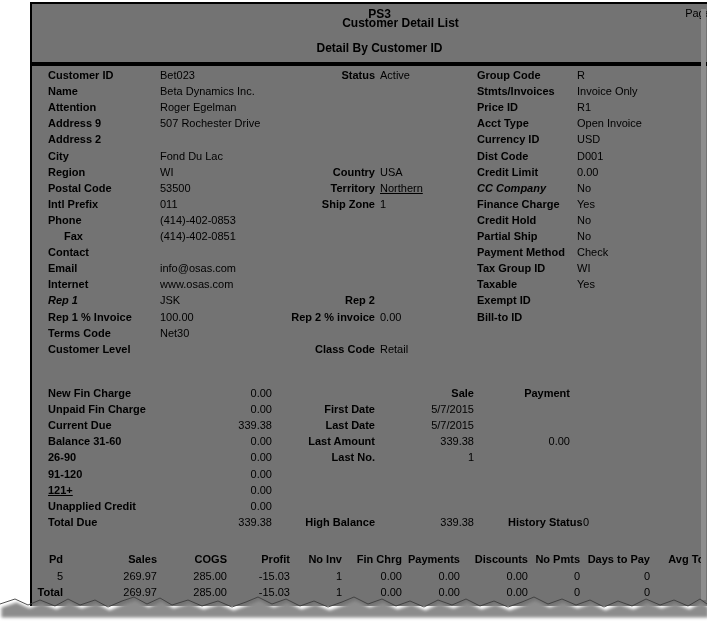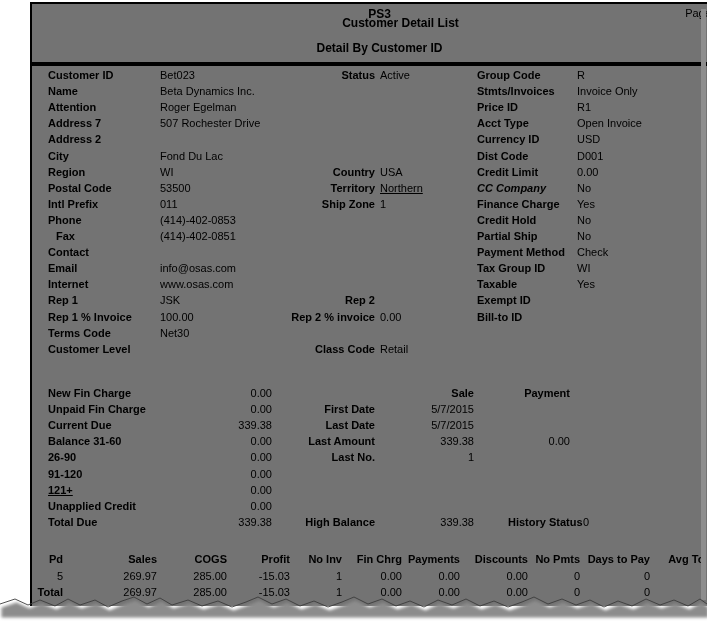--- a/index.html
+++ b/index.html
@@ -29,43 +29,43 @@
   <div class="pagenum">Page 7</div>
   <div class="divider"></div>
 
   <div id="fields">
       <span class="f b" style="left: 16px; top: 65px;">Customer ID</span>
       <span class="f" style="left: 128px; top: 65px;">Bet023</span>
       <span class="f b" style="left: 16px; top: 81.1px;">Name</span>
       <span class="f" style="left: 128px; top: 81.1px;">Beta Dynamics Inc.</span>
       <span class="f b" style="left: 16px; top: 97.2px;">Attention</span>
       <span class="f" style="left: 128px; top: 97.2px;">Roger Egelman</span>
-      <span class="f b" style="left: 16px; top: 113.3px;">Address 7</span>
+      <span class="f b" style="left: 16px; top: 113.3px;">Address 9</span>
       <span class="f" style="left: 128px; top: 113.3px;">507 Rochester Drive</span>
       <span class="f b" style="left: 16px; top: 129.4px;">Address 2</span>
       <span class="f" style="left: 128px; top: 129.4px;"></span>
       <span class="f b" style="left: 16px; top: 145.5px;">City</span>
       <span class="f" style="left: 128px; top: 145.5px;">Fond Du Lac</span>
       <span class="f b" style="left: 16px; top: 161.6px;">Region</span>
       <span class="f" style="left: 128px; top: 161.6px;">WI</span>
       <span class="f b" style="left: 16px; top: 177.7px;">Postal Code</span>
       <span class="f" style="left: 128px; top: 177.7px;">53500</span>
       <span class="f b" style="left: 16px; top: 193.8px;">Intl Prefix</span>
       <span class="f" style="left: 128px; top: 193.8px;">011</span>
       <span class="f b" style="left: 16px; top: 209.9px;">Phone</span>
       <span class="f" style="left: 128px; top: 209.9px;">(414)-402-0853</span>
-      <span class="f b" style="left: 24px; top: 226px;">Fax</span>
+      <span class="f b" style="left: 32px; top: 226px;">Fax</span>
       <span class="f" style="left: 128px; top: 226px;">(414)-402-0851</span>
       <span class="f b" style="left: 16px; top: 242.1px;">Contact</span>
       <span class="f" style="left: 128px; top: 242.1px;"></span>
       <span class="f b" style="left: 16px; top: 258.2px;">Email</span>
       <span class="f" style="left: 128px; top: 258.2px;">info@osas.com</span>
       <span class="f b" style="left: 16px; top: 274.3px;">Internet</span>
       <span class="f" style="left: 128px; top: 274.3px;">www.osas.com</span>
-      <span class="f b" style="left: 16px; top: 290.4px;">Rep 1</span>
+      <span class="f b" style="left: 16px; top: 290.4px; font-style: italic;">Rep 1</span>
       <span class="f" style="left: 128px; top: 290.4px;">JSK</span>
       <span class="f b" style="left: 16px; top: 306.5px;">Rep 1 % Invoice</span>
       <span class="f" style="left: 128px; top: 306.5px;">100.00</span>
       <span class="f b" style="left: 16px; top: 322.6px;">Terms Code</span>
       <span class="f" style="left: 128px; top: 322.6px;">Net30</span>
       <span class="f b" style="left: 16px; top: 338.7px;">Customer Level</span>
       <span class="f" style="left: 128px; top: 338.7px;"></span>
       <span class="f b r" style="left: 198px; top: 65px; width: 145px;">Status</span>
       <span class="f" style="left: 348px; top: 65px;">Active</span>
       <span class="f b r" style="left: 198px; top: 161.6px; width: 145px;">Country</span>

